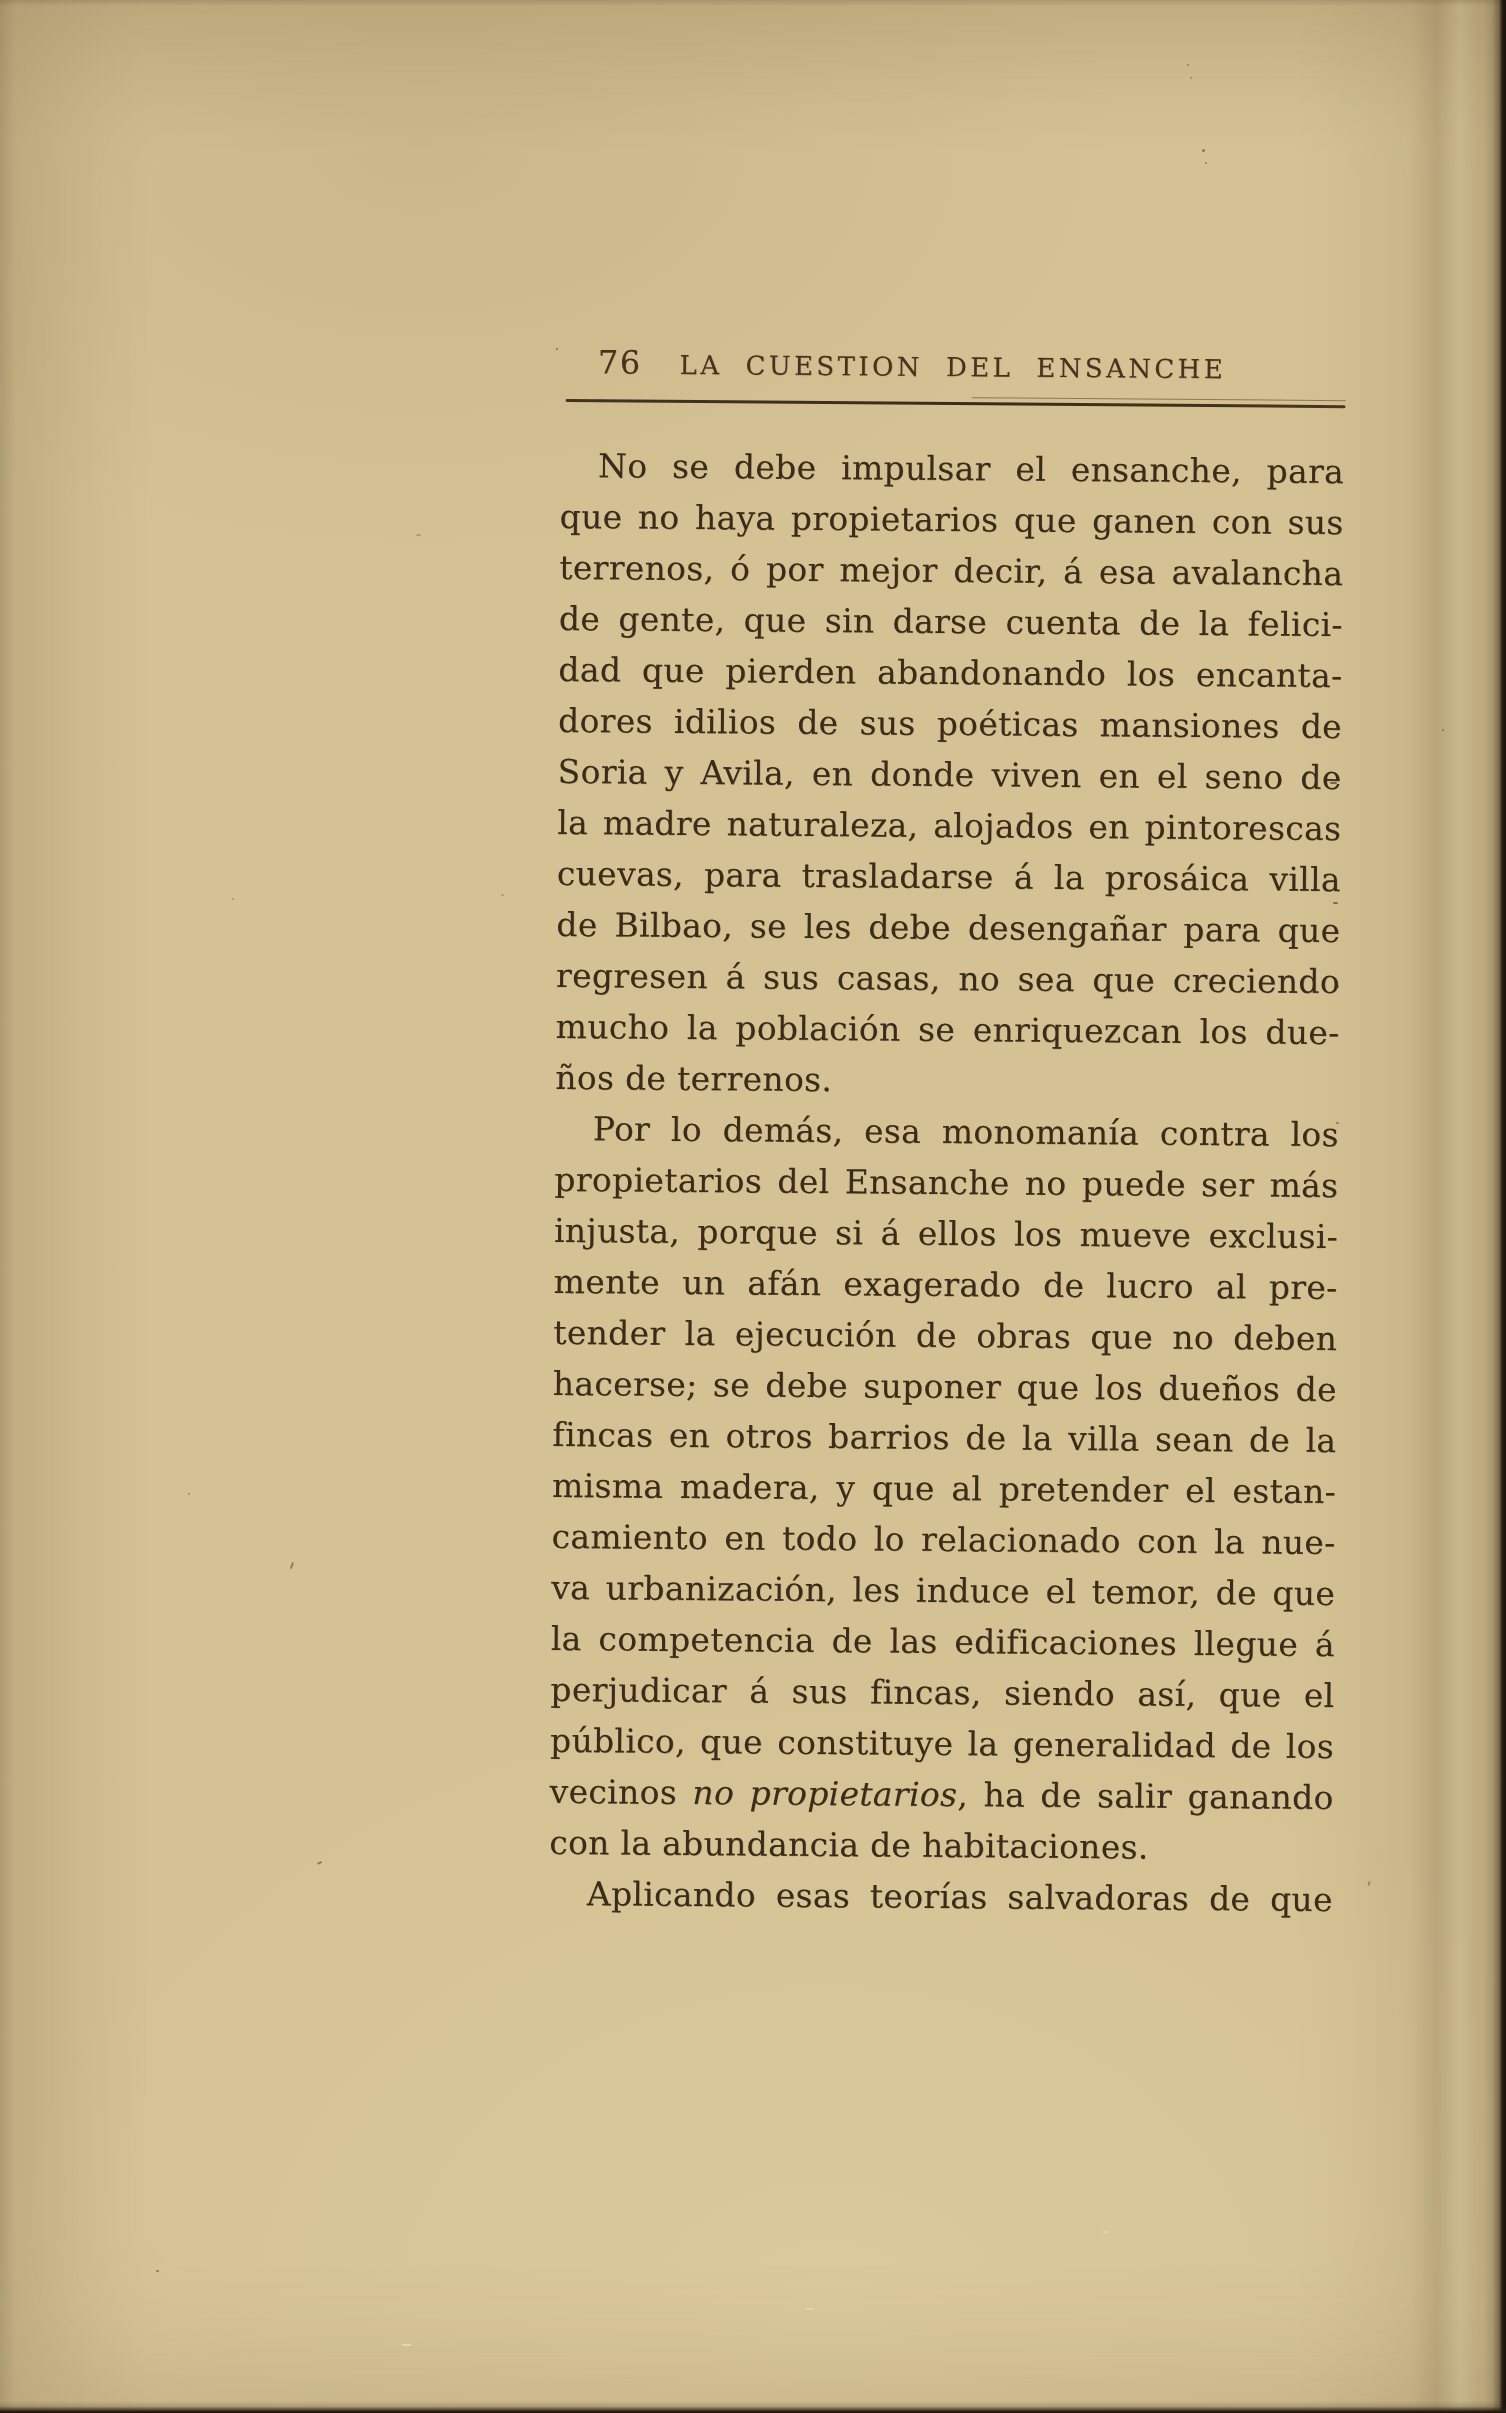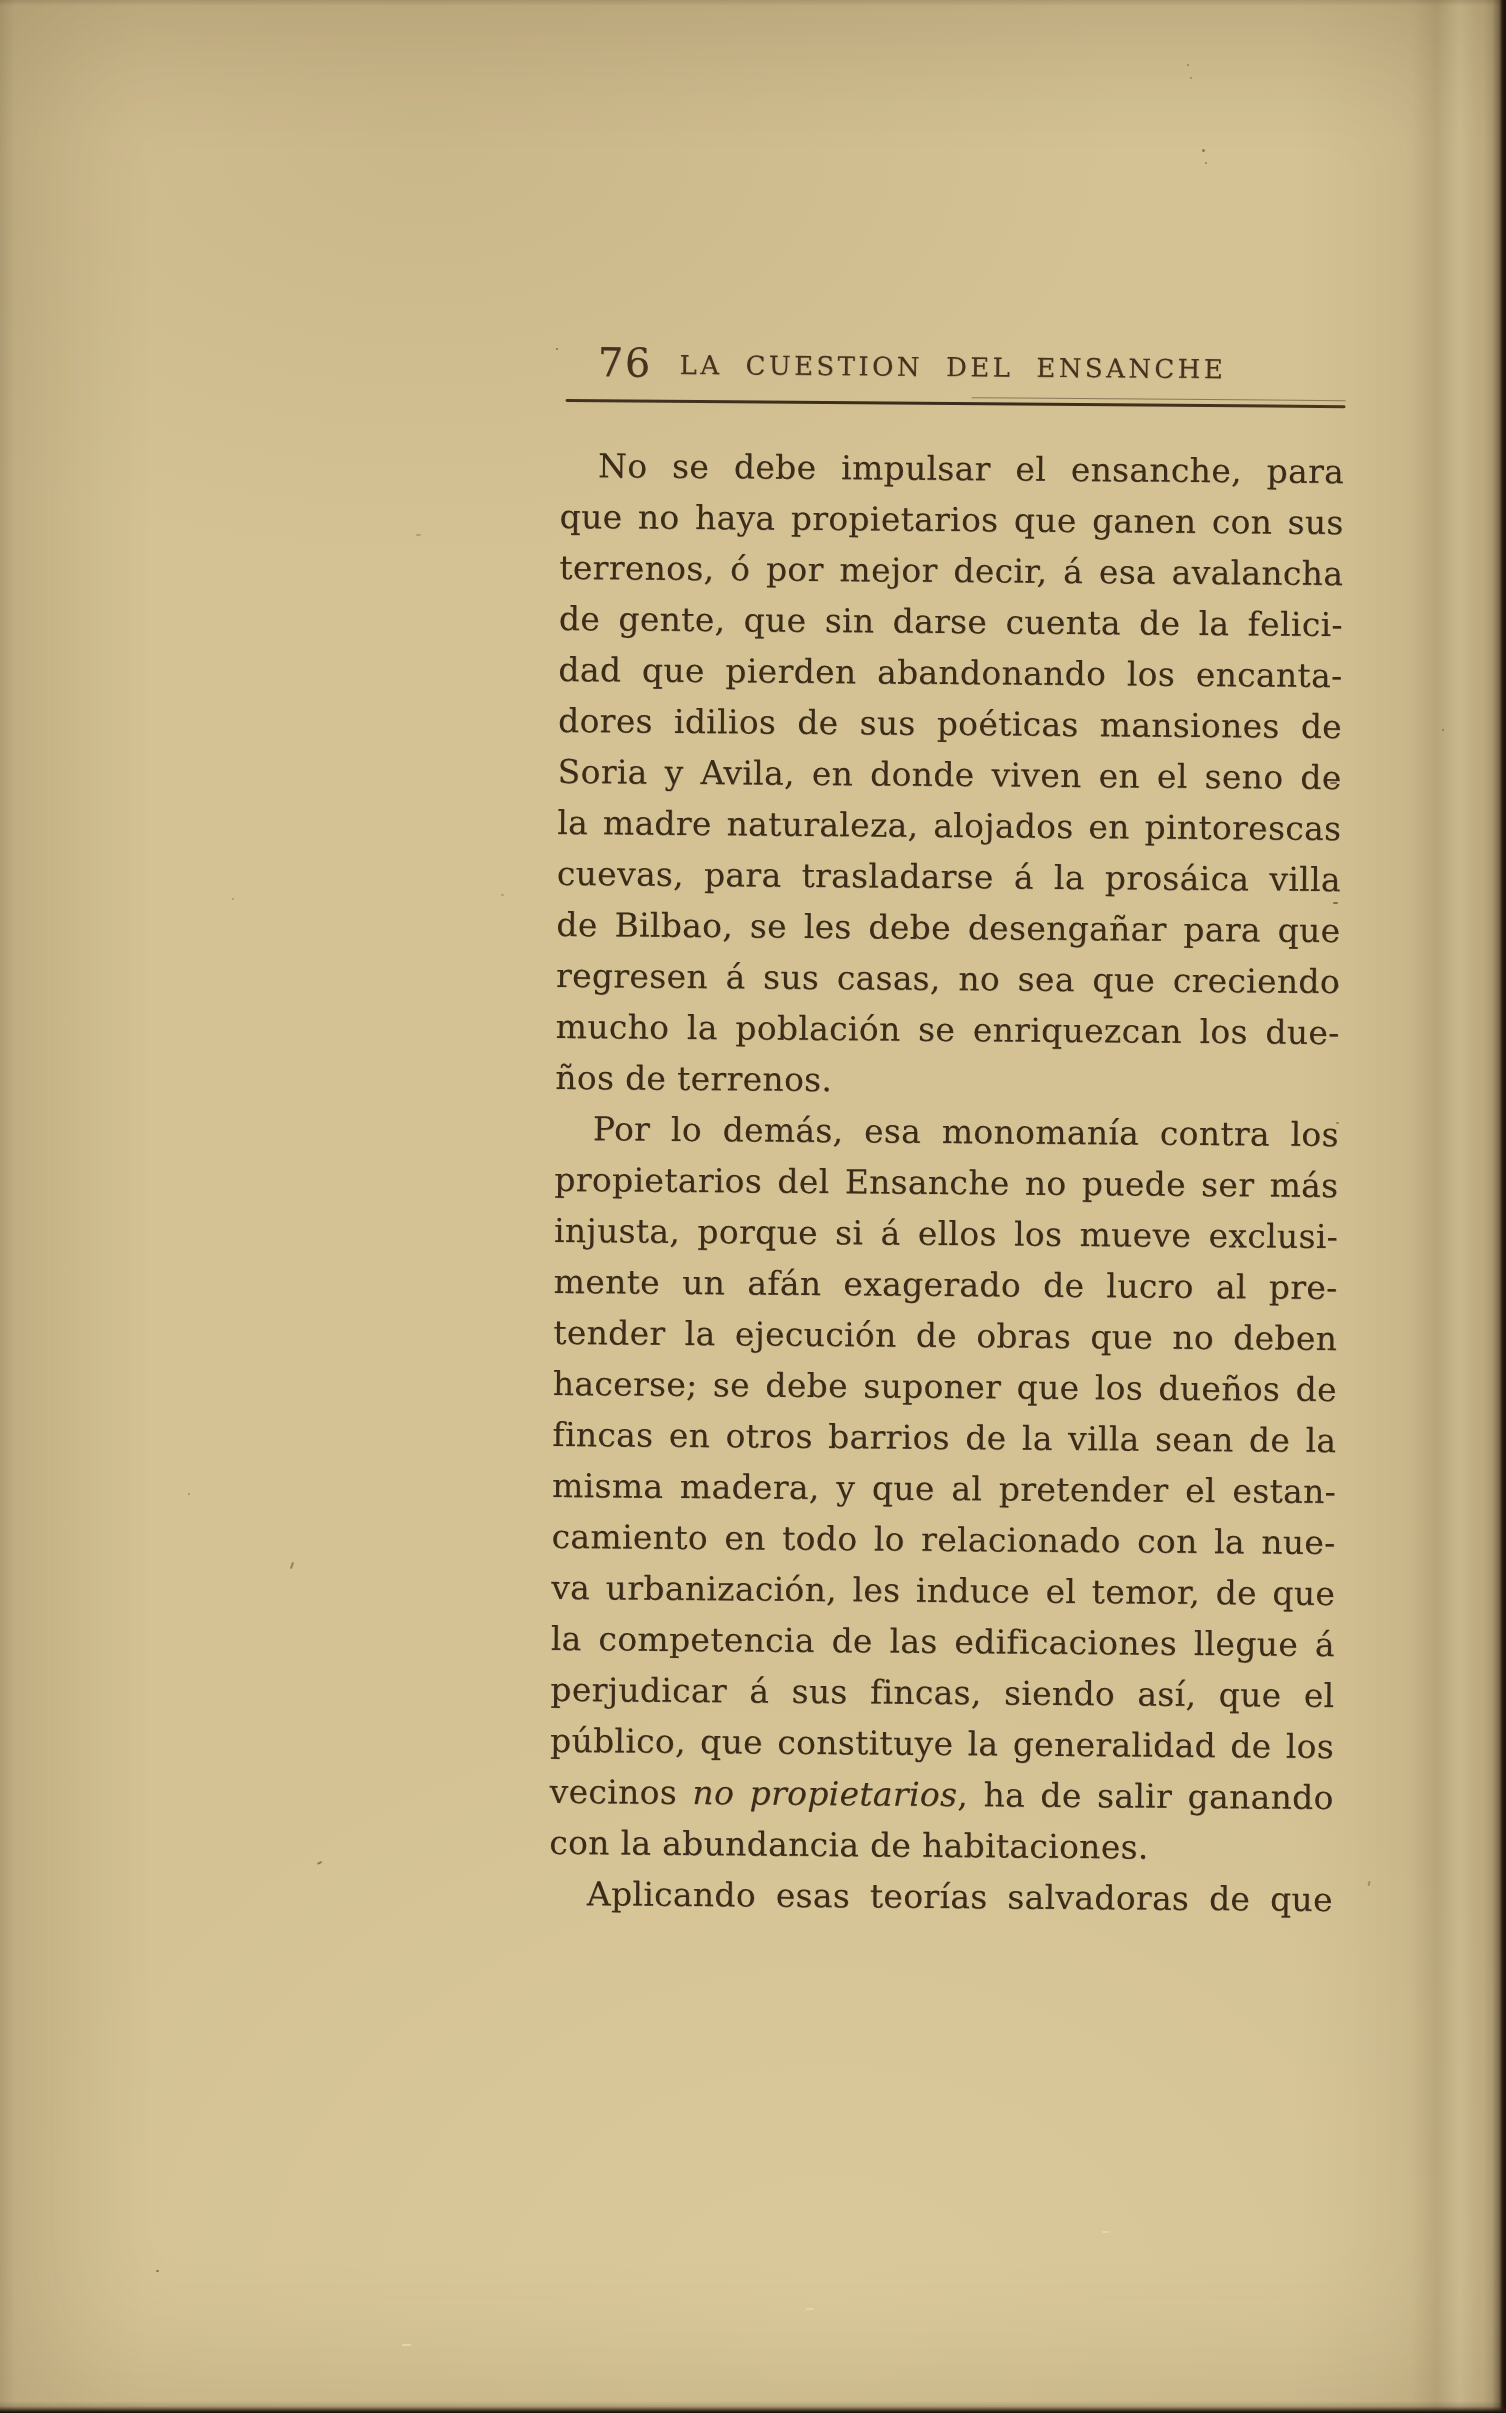--- a/index.html
+++ b/index.html
@@ -21,21 +21,21 @@
     overflow:hidden;
   }
   
   .page-inner{
     position:absolute;inset:0;
     transform:rotate(0.45deg);
     transform-origin:562px 474px;
   }
   .page-number{
     position:absolute;left:597px;top:343px;
-    font-size:40px;line-height:39px;
+    font-size:32px;line-height:39px;
     color:#46331f;letter-spacing:1.5px;
     text-shadow:0.4px 0.4px 0.6px rgba(70,51,31,0.4);
     white-space:nowrap;
   }
   .running-title{
     position:absolute;left:560px;top:348px;width:784px;
     text-align:center;
     font-size:26px;line-height:33px;
     letter-spacing:3.4px;word-spacing:11.4px;
     color:#46331f;

